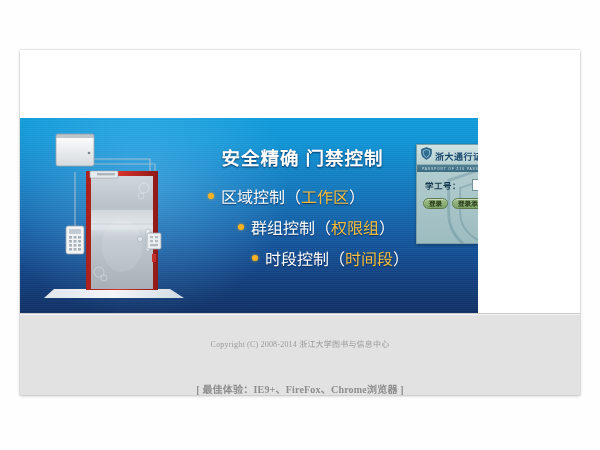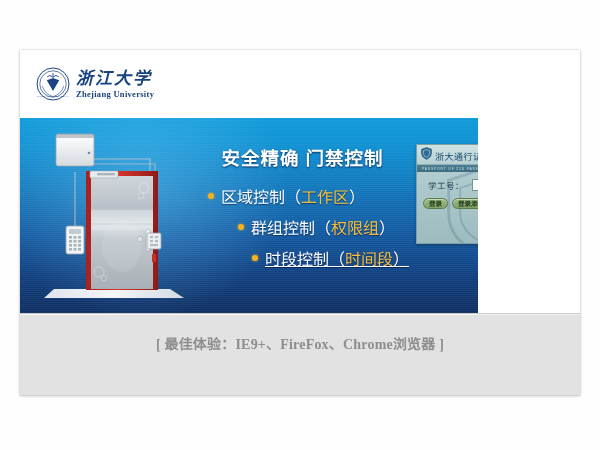--- a/index.html
+++ b/index.html
@@ -156,21 +156,21 @@
     width: 6px; height: 6px;
     border-radius: 50%;
     background: #f6b221;
     margin-right: 7px;
     flex: 0 0 6px;
     box-shadow: 0 0 3px rgba(246,178,33,0.8);
   }
   #feature-list li .accent { color: #f8bf3c; }
   .indent-0 { margin-left: 18px; }
   .indent-1 { margin-left: 40px; padding-left: 8px; }
-  .indent-2 { margin-left: 62px; text-decoration: underline; }
+  .indent-2 { margin-left: 62px; }
 
   
   #login-panel {
     position: absolute;
     left: 396px;
     top: 26px;
     width: 143px;
     height: 98px;
     background: linear-gradient(to bottom, #b9d2d4 0%, #a9c6c9 55%, #9dbcbf 100%);
     border: 1px solid #7e9fa3;
@@ -193,21 +193,21 @@
     padding-left: 4px;
     border-bottom: 1px solid #8fb0b4;
   }
   #login-header .shield { flex: 0 0 11px; }
   #login-title-wrap {
     margin-left: 3px;
     line-height: 1;
   }
   #login-title-cn {
     font-size: 9px;
-    font-weight: normal;
+    font-weight: bold;
     color: #1a4a6e;
     letter-spacing: 0.5px;
     white-space: nowrap;
   }
   #login-title-en {
     font-size: 4.2px;
     color: #30617f;
     letter-spacing: 1.2px;
     margin-top: 1px;
     white-space: nowrap;
@@ -233,23 +233,23 @@
     padding: 7px 8px 0 8px;
   }
   .field-row {
     display: flex;
     align-items: center;
     margin-bottom: 6px;
   }
   .field-label {
     font-size: 8.5px;
     color: #14384f;
-    font-weight: normal;
+    font-weight: bold;
     width: 42px;
-    text-align: center;
+    text-align: left;
     letter-spacing: 0.5px;
     white-space: nowrap;
   }
   .field-input {
     margin-left: 5px;
     width: 74px;
     height: 12px;
     background: #ffffff;
     border: 1px solid #6f9397;
     box-sizing: border-box;
@@ -299,51 +299,33 @@
     white-space: nowrap;
   }
   #copyright {
     font-family: "Liberation Serif", "DejaVu Serif", serif;
     font-size: 8px;
     margin-top: 24px;
     letter-spacing: 0.2px;
   }
   #browser-note {
     font-family: "Liberation Serif", "DejaVu Serif", serif;
-    font-size: 14px;
+    font-size: 10px;
     font-weight: bold;
     color: #8e8e8e;
-    margin-top: 19px;
+    margin-top: 32px;
     letter-spacing: 0.2px;
   }
 </style>
 </head>
 <body>
 
 <div id="page-card">
 
   <div id="site-header">
-    <div id="logo-block">
-      <span class="seal">
-        <svg width="34" height="34" viewBox="0 0 34 34">
-          <circle cx="17" cy="17" r="16" fill="#ffffff" stroke="#1b4584" stroke-width="1"></circle>
-          <circle cx="17" cy="17" r="13.2" fill="none" stroke="#1b4584" stroke-width="0.7"></circle>
-          <path d="M17 11 L23.2 13.2 L17 24 L10.8 13.2 Z" fill="#1b4584"></path>
-          <path d="M11.5 9.5 Q14 7.2 16.4 9.6" fill="none" stroke="#1b4584" stroke-width="0.9" stroke-linecap="round"></path>
-          <path d="M22.5 9.5 Q20 7.2 17.6 9.6" fill="none" stroke="#1b4584" stroke-width="0.9" stroke-linecap="round"></path>
-          <path d="M17 6.4 L17 10.4" stroke="#1b4584" stroke-width="0.9" stroke-linecap="round"></path>
-          <path d="M6.2 19 Q9 27.5 17 29.6 Q25 27.5 27.8 19" fill="none" stroke="#1b4584" stroke-width="0.6"></path>
-          <text x="17" y="30.4" font-size="2.6" fill="#1b4584" text-anchor="middle" font-family="Liberation Serif, serif" letter-spacing="0.2">ZHEJIANG UNIVERSITY</text>
-        </svg>
-      </span>
-      <span id="wordmark">
-        <span id="wordmark-cn">浙江大学</span>
-        <span id="wordmark-en">Zhejiang University</span>
-      </span>
-    </div>
   </div>
 
   <div id="banner">
     <div id="banner-glow"></div>
     <div id="banner-scanlines"></div>
 
     <div id="door-art">
       <svg width="150" height="180" viewBox="0 0 150 180">
         <defs>
           <linearGradient id="glassG" x1="0" y1="0" x2="0" y2="1">
@@ -485,16 +467,17 @@
 
       <div id="login-actions">
         <button class="login-btn">登录</button>
         <button class="login-btn">登录添加</button>
         <button class="login-btn">校园卡密码登录</button>
       </div>
     </div>
   </div>
 
   <div id="footer">
+    <div class="footer-line" id="copyright">Copyright (C) 2008-2014 浙江大学图书与信息中心</div>
     <div class="footer-line" id="browser-note">[ 最佳体验：IE9+、FireFox、Chrome浏览器 ]</div>
   </div>
 
 </div>
 
 </body></html>

